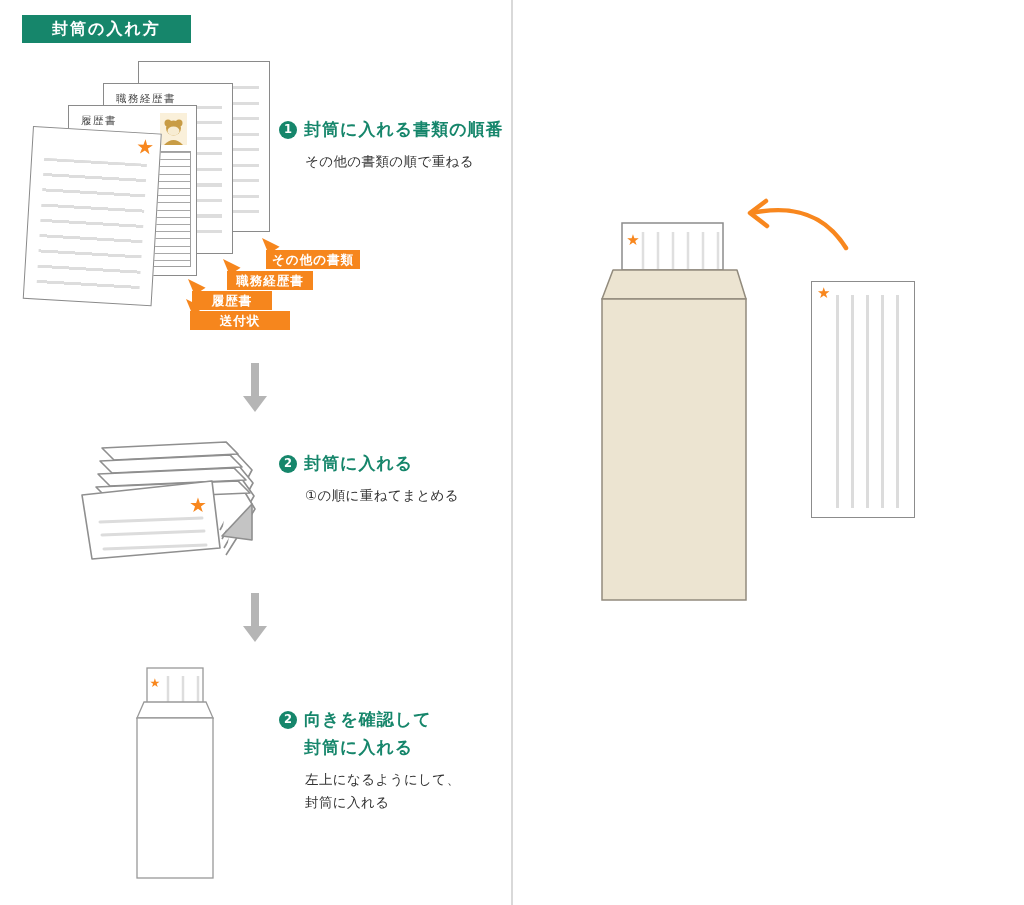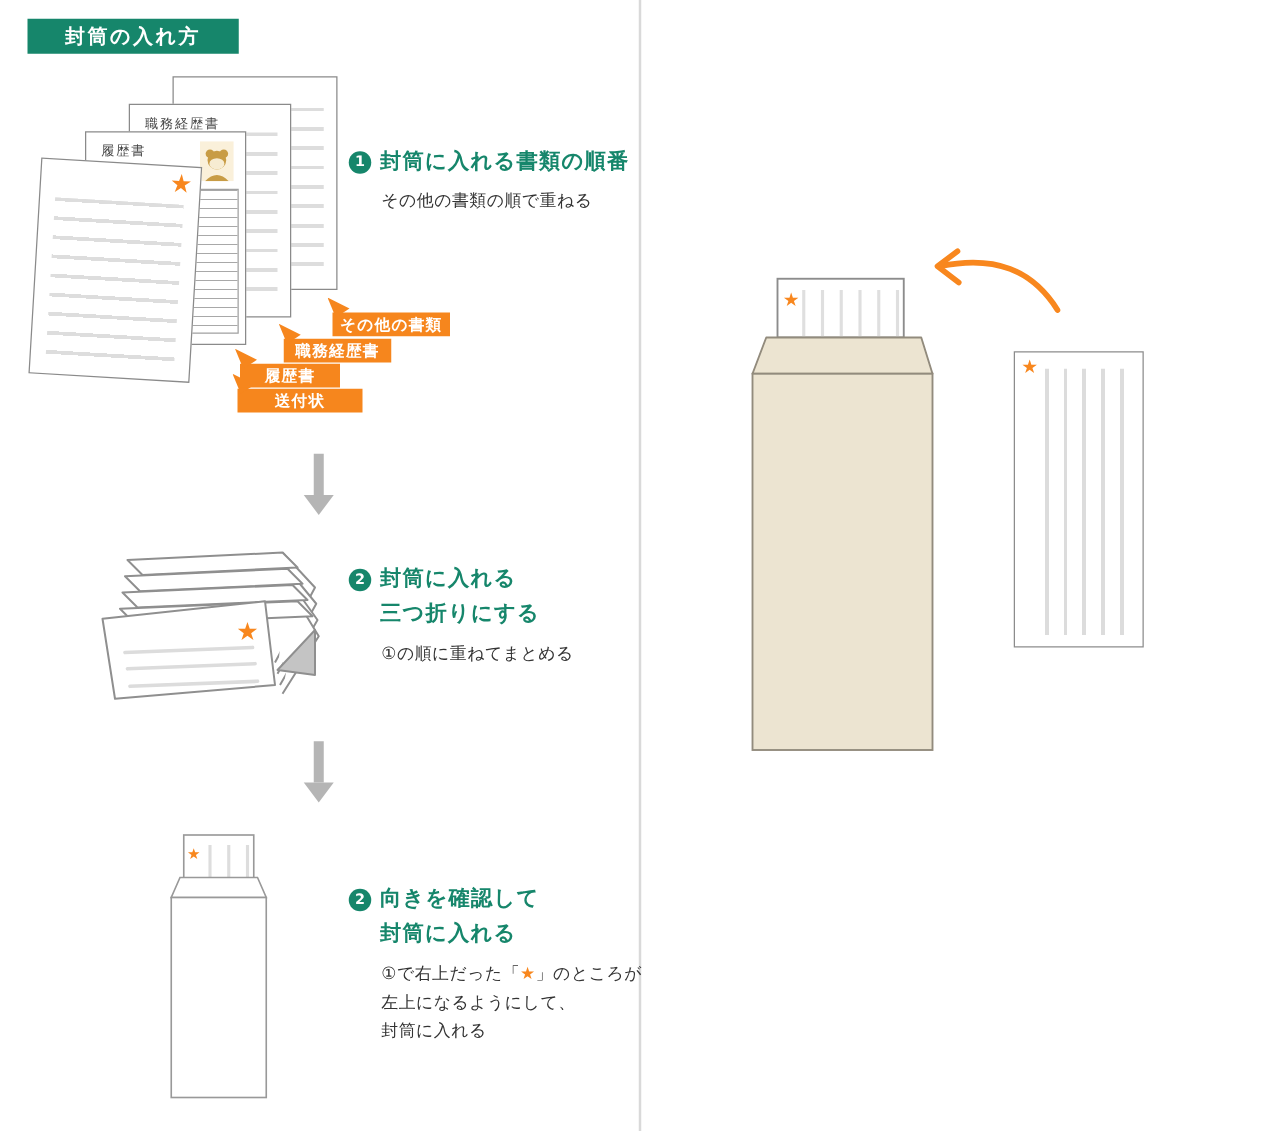--- a/index.html
+++ b/index.html
@@ -172,21 +172,20 @@
       <line x1="32" y1="111" x2="134" y2="107"></line>
     </g>
     <text x="126" y="74" font-size="20" text-anchor="middle" fill="#F8871E">★</text>
   </svg>
 
   <div class="step step-2">
     <div class="step-heading-line">
       <span class="step-num">2</span>
       <span>封筒に入れる</span>
     </div>
-    <div class="step-heading2">三つ折りにする</div>
     <div class="step-body">
       <div>①の順に重ねてまとめる</div>
     </div>
   </div>
 
   <div class="down-arrow down-arrow-2">
     <div class="shaft"></div>
     <div class="head"></div>
   </div>
 
@@ -202,21 +201,20 @@
     <rect x="9" y="58" width="76" height="160" fill="#fff" stroke="#999" stroke-width="1.3"></rect>
   </svg>
 
   <div class="step step-3">
     <div class="step-heading-line">
       <span class="step-num">2</span>
       <span>向きを確認して</span>
     </div>
     <div class="step-heading2">封筒に入れる</div>
     <div class="step-body">
-      <div><span>①で右上だった「</span><span class="inline-star">★</span><span>」のところが</span></div>
       <div>左上になるようにして、</div>
       <div>封筒に入れる</div>
     </div>
   </div>
 
   <svg class="big-envelope" viewBox="0 0 160 390">
     <rect x="26" y="8" width="101" height="47" fill="#fff" stroke="#8C8C8C" stroke-width="1.5"></rect>
     <g stroke="#DFDFDF" stroke-width="2.5">
       <line x1="47" y1="17" x2="47" y2="54"></line>
       <line x1="62" y1="17" x2="62" y2="54"></line>

